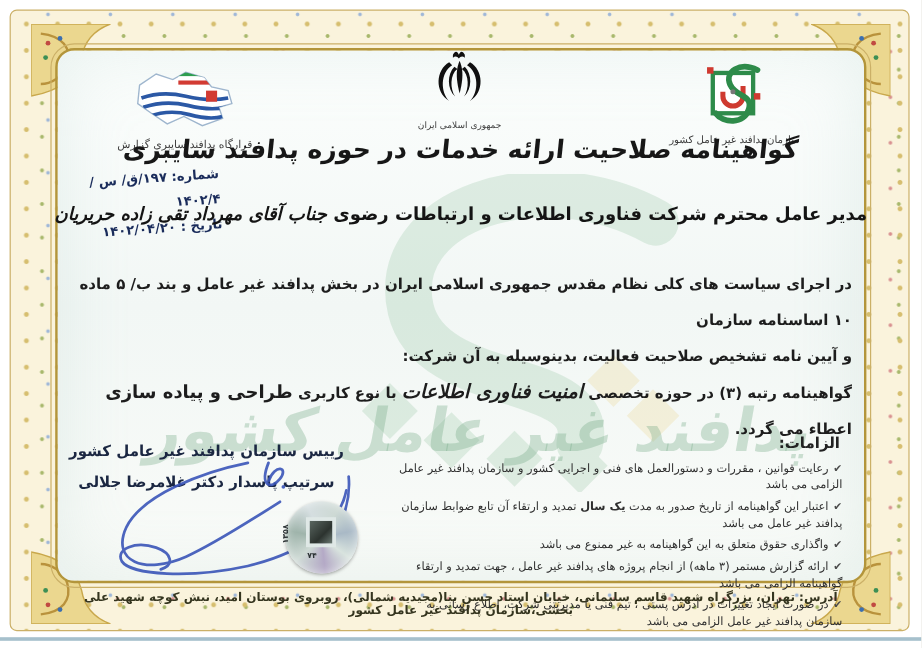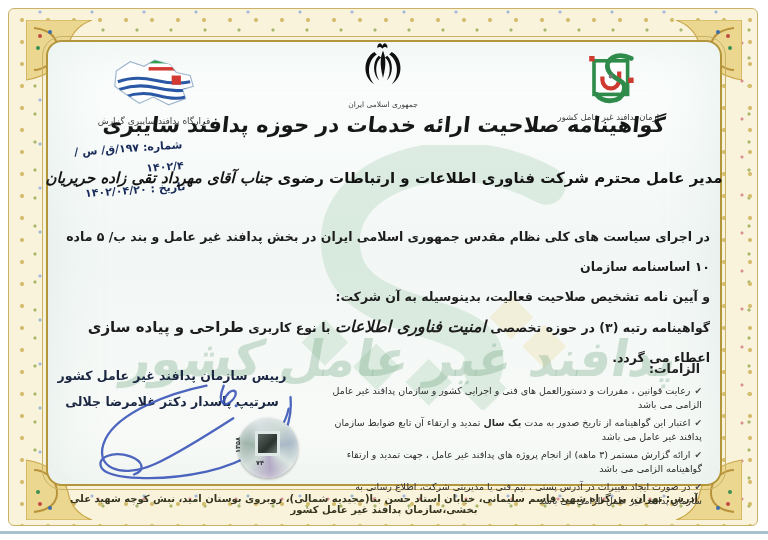--- a/index.html
+++ b/index.html
@@ -161,20 +161,21 @@
   <div class="abs z5 fa body-par">
     <div>در اجرای سیاست های کلی نظام مقدس جمهوری اسلامی ایران در بخش پدافند غیر عامل و بند ب/ ۵ ماده ۱۰ اساسنامه سازمان</div>
     <div>و آیین نامه تشخیص صلاحیت فعالیت، بدینوسیله به آن شرکت:</div>
     <div><span>گواهینامه رتبه (۳) در حوزه تخصصی </span><span class="emph1">امنیت فناوری اطلاعات</span><span> با نوع کاربری </span><span class="emph2">طراحی و پیاده سازی</span><span> اعطاء می گردد.</span></div>
   </div>
 
   <div class="abs z5 fa req-head">الزامات:</div>
   <div class="abs z5 fa req-list">
     <div class="req-row"><span class="tick">✔</span><span>رعایت قوانین ، مقررات و دستورالعمل های فنی و اجرایی کشور و سازمان پدافند غیر عامل الزامی می باشد</span></div>
     <div class="req-row"><span class="tick">✔</span><span>اعتبار این گواهینامه از تاریخ صدور به مدت </span><b>یک سال</b><span> تمدید و ارتقاء آن تابع ضوابط سازمان پدافند غیر عامل می باشد</span></div>
+    <div class="req-row"><span class="tick">✔</span><span>واگذاری حقوق متعلق به این گواهینامه به غیر ممنوع می باشد</span></div>
     <div class="req-row"><span class="tick">✔</span><span>ارائه گزارش مستمر (۳ ماهه) از انجام پروژه های پدافند غیر عامل ، جهت تمدید و ارتقاء گواهینامه الزامی می باشد</span></div>
     <div class="req-row"><span class="tick">✔</span><span>در صورت ایجاد تغییرات در آدرس پستی ، تیم فنی یا مدیریتی شرکت، اطلاع رسانی به سازمان پدافند غیر عامل الزامی می باشد</span></div>
   </div>
 
   <div class="abs z5 fa sig-text">
     <div>رییس سازمان پدافند غیر عامل کشور</div>
     <div>سرتیپ پاسدار دکتر غلامرضا جلالی</div>
   </div>
   <svg class="abs z6" style="left:62px;top:380px" width="270" height="105" viewBox="0 0 280 110">
     <g stroke="#3A55B8" stroke-width="2.4" fill="none" stroke-linecap="round" opacity=".9">

